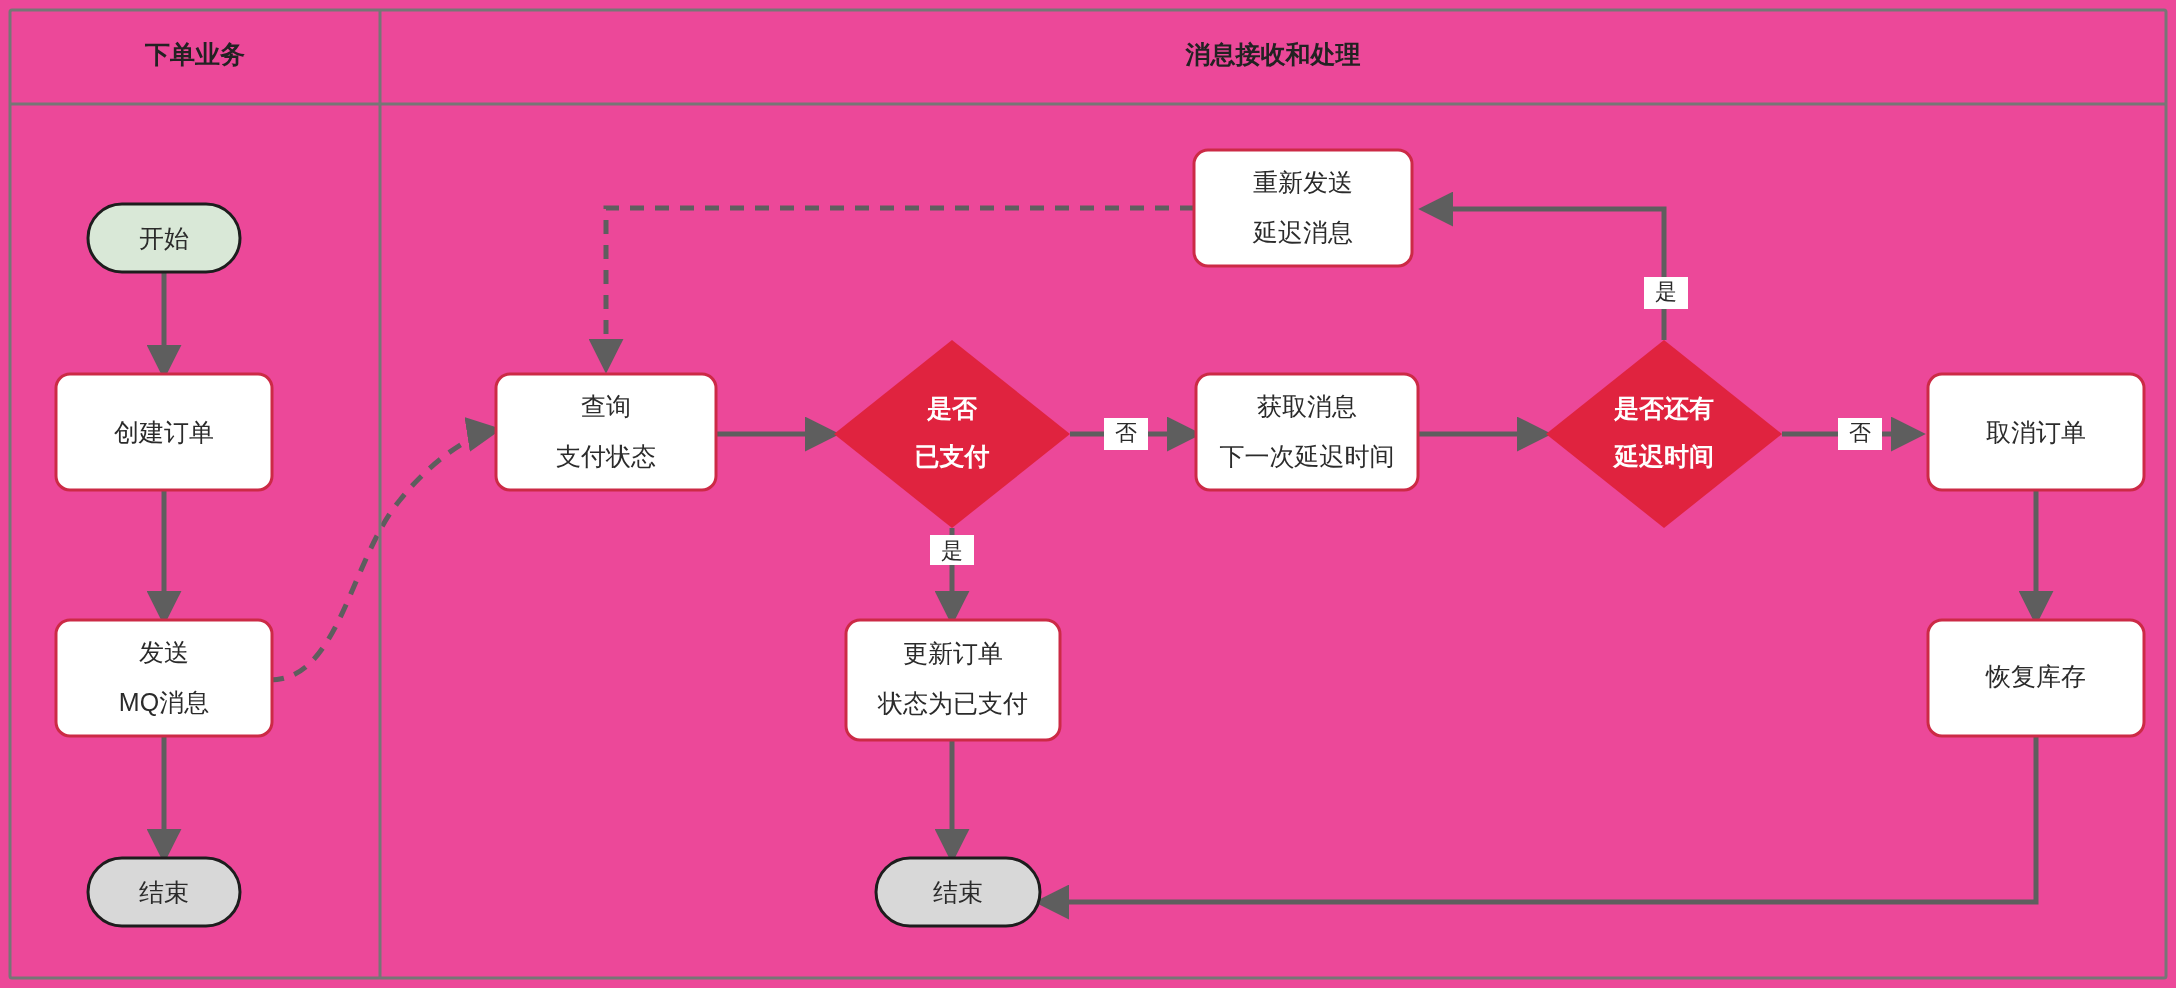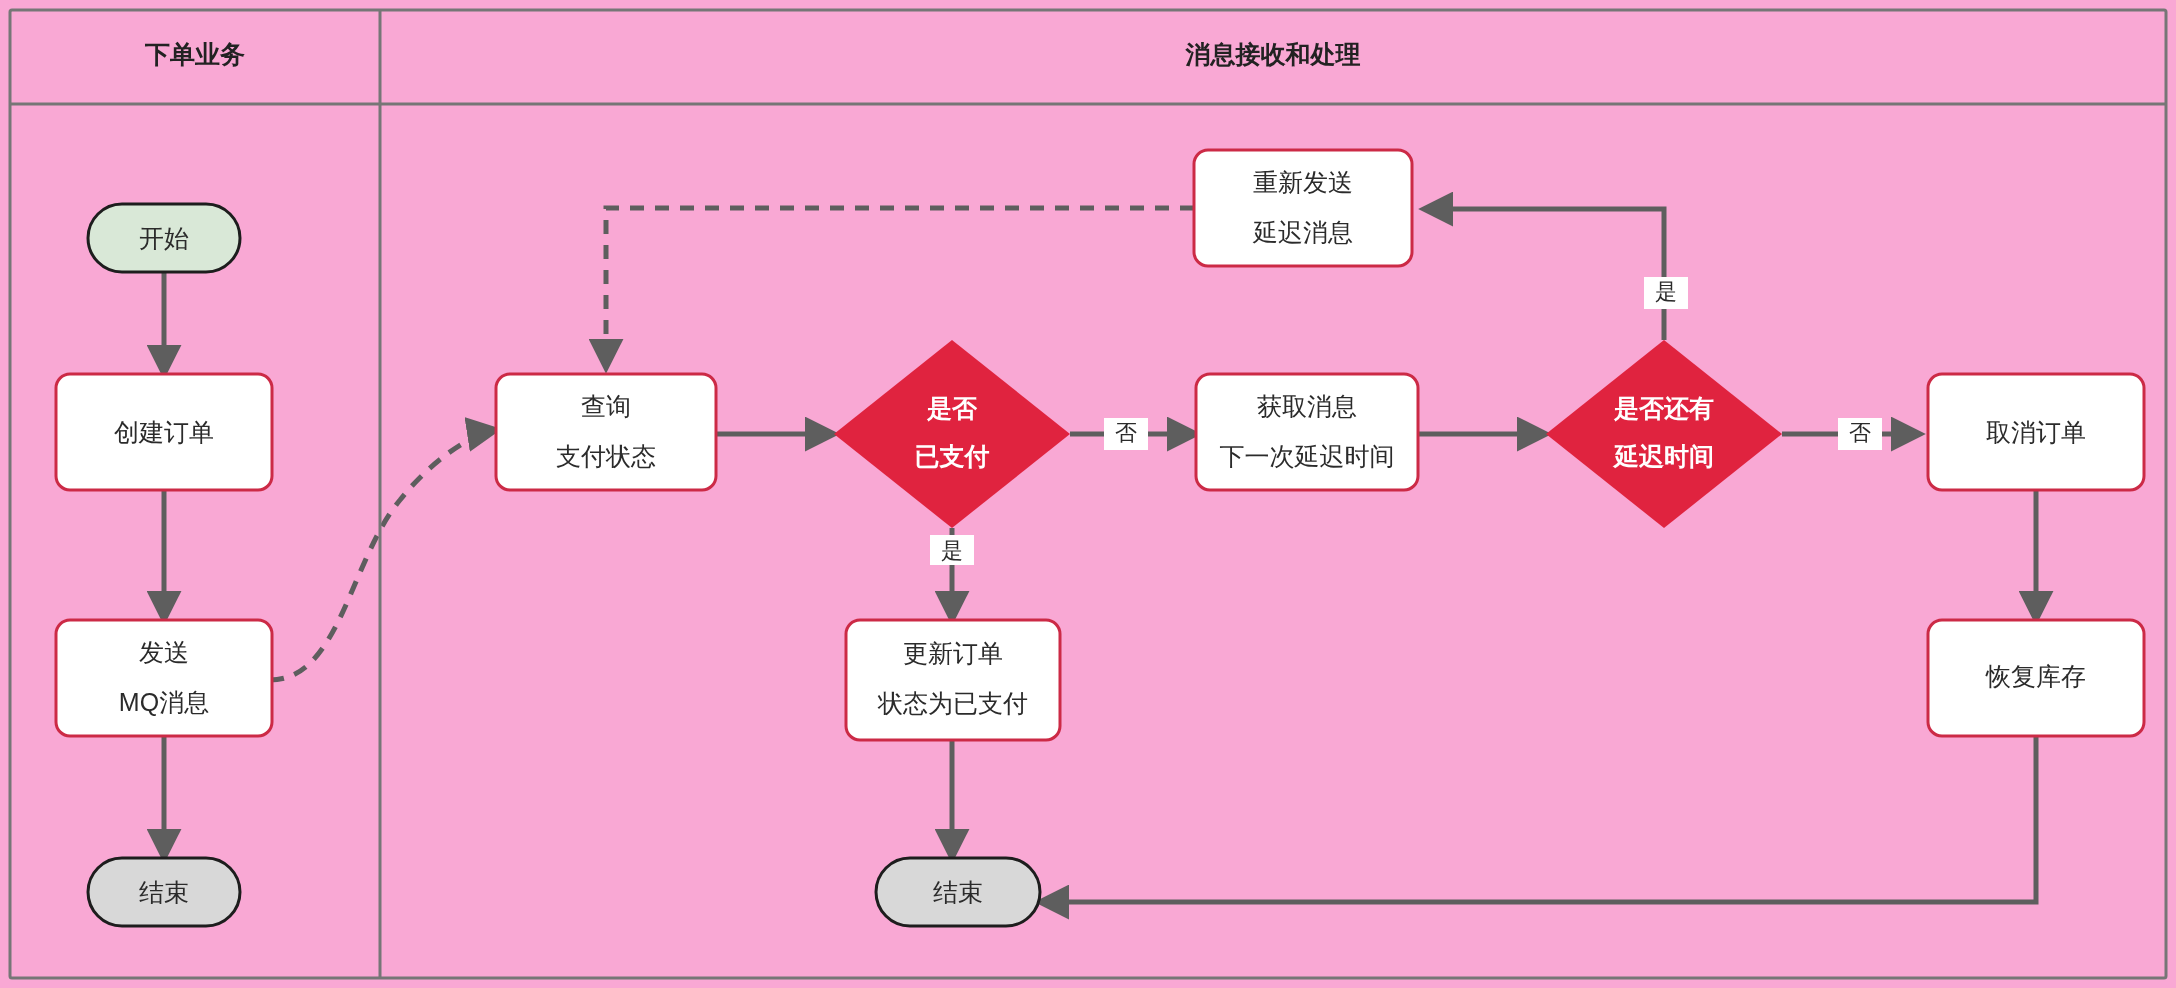--- a/index.html
+++ b/index.html
@@ -7,21 +7,21 @@
     padding: 0;
     background: #ffffff;
   }
   body {
     font-family: "Liberation Sans", "DejaVu Sans", sans-serif;
   }
   #canvas {
     position: relative;
     width: 2176px;
     height: 988px;
-    background: #f9a8d4;
+    background: #ec4899;
     overflow: hidden;
   }
   svg.layer {
     position: absolute;
     left: 0;
     top: 0;
     width: 2176px;
     height: 988px;
   }
   

